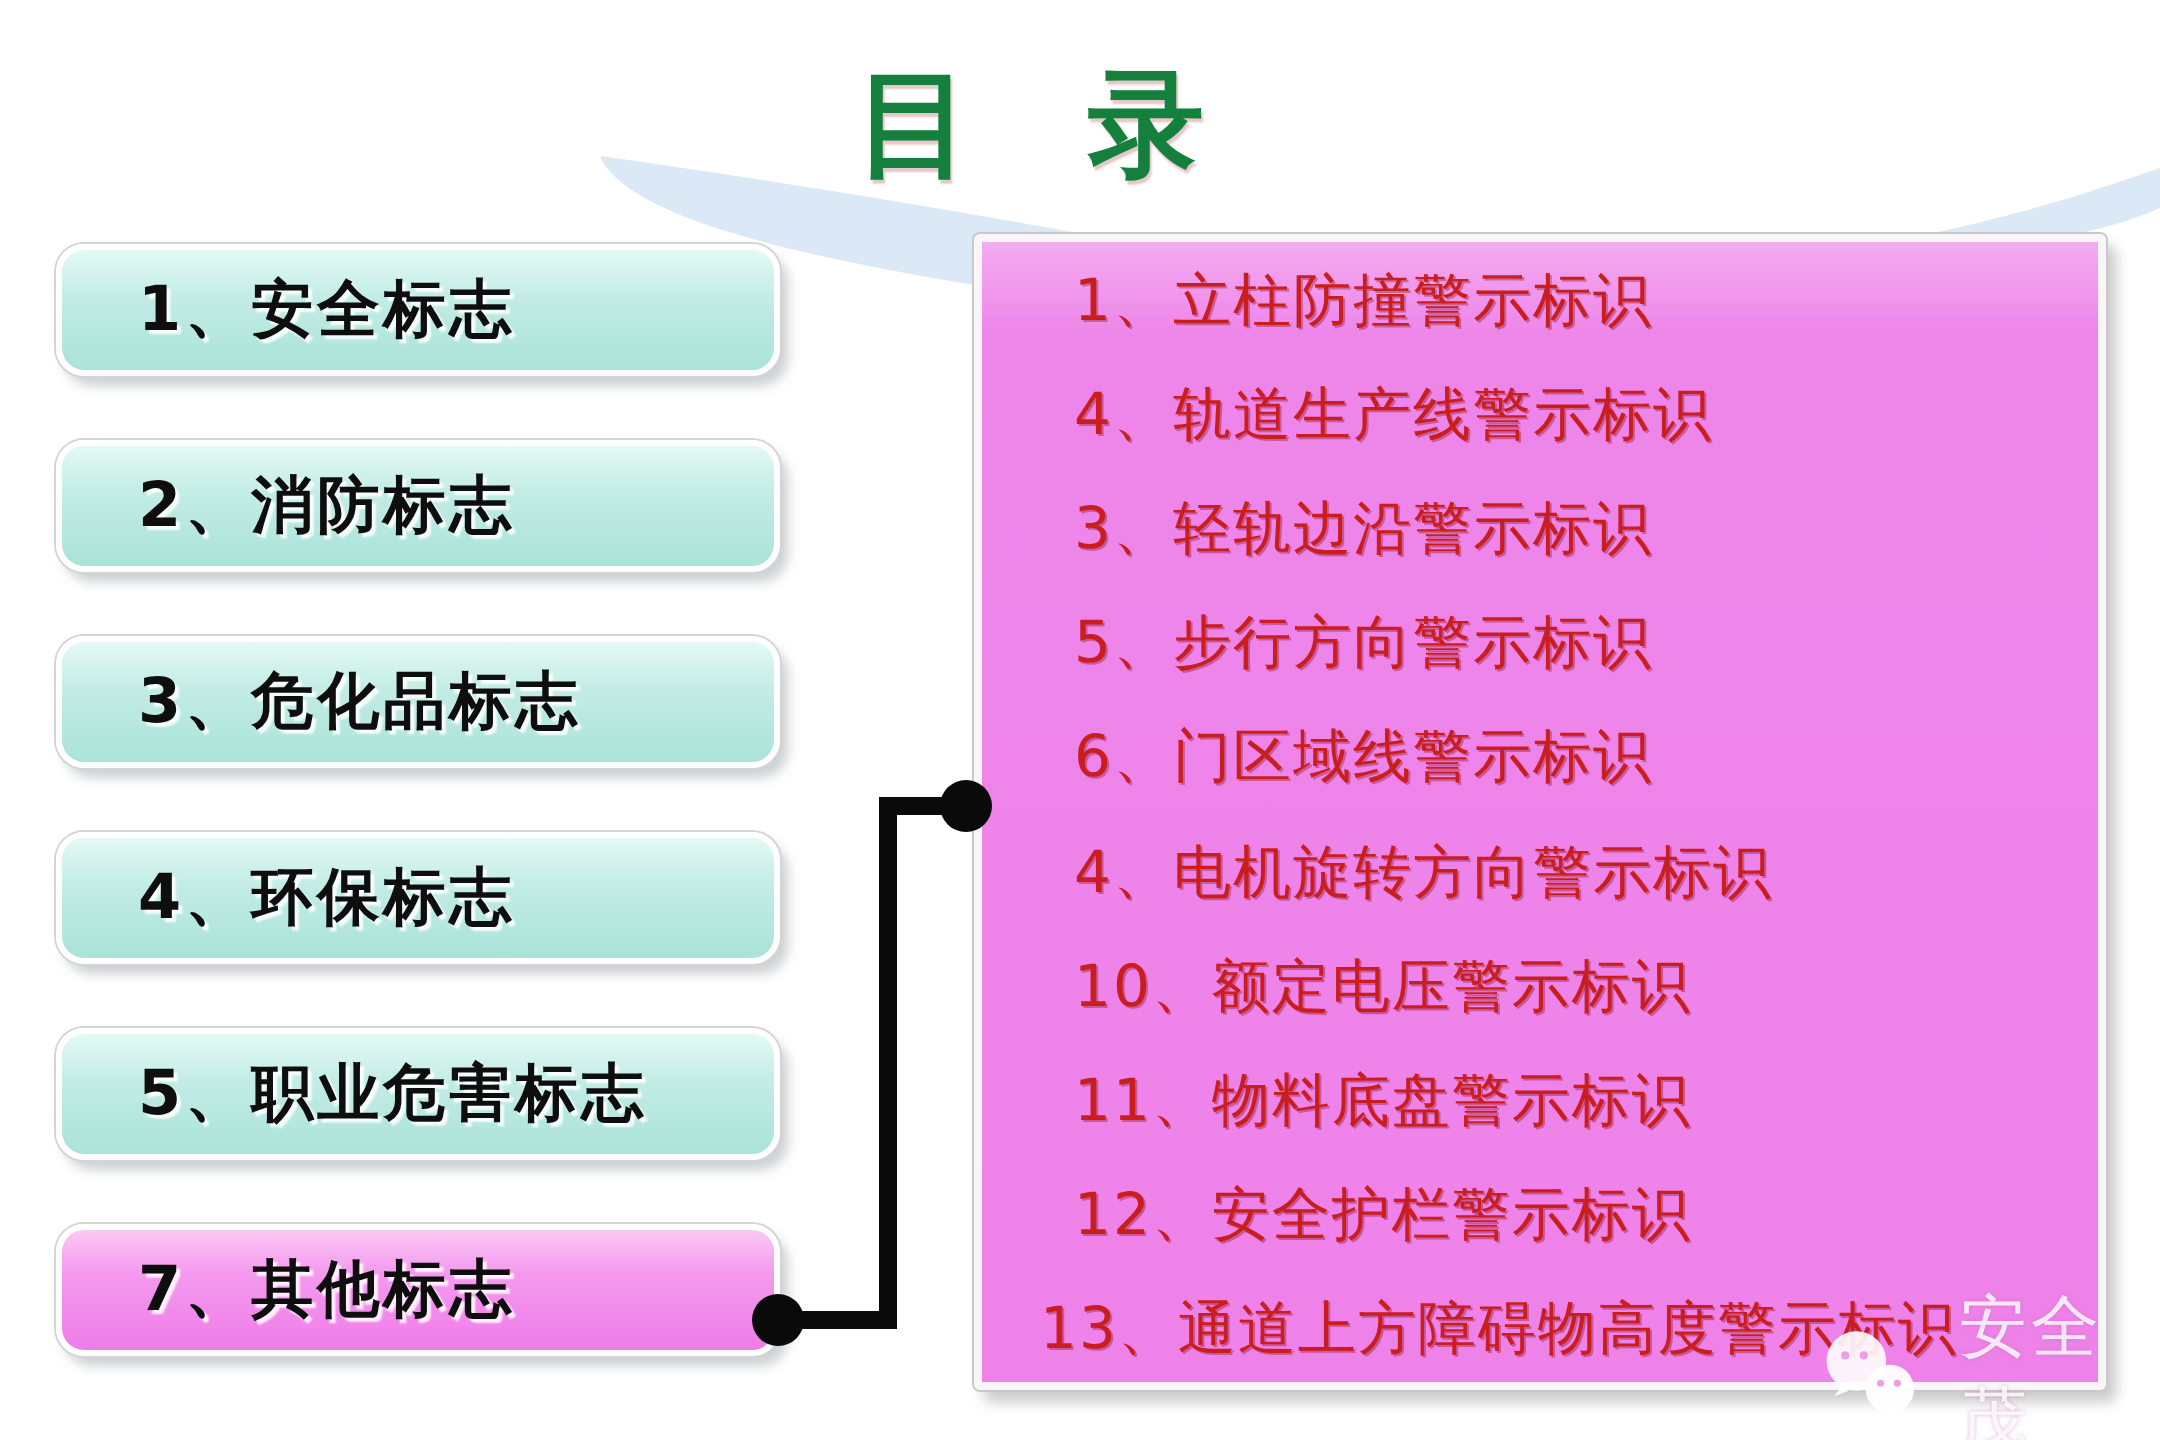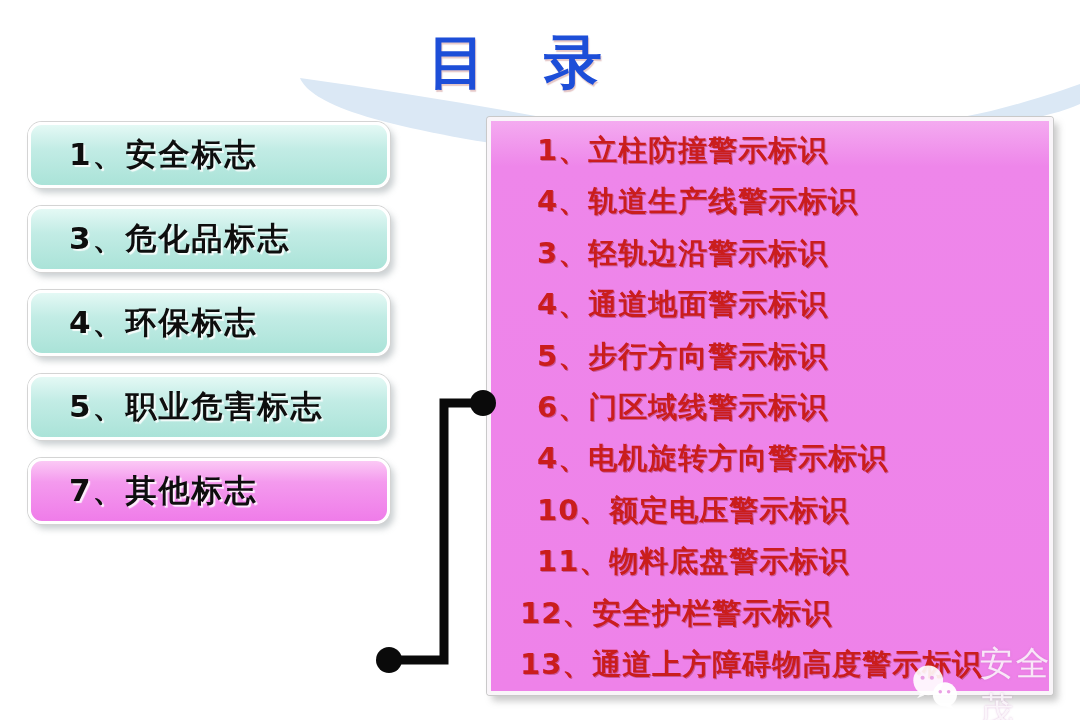--- a/index.html
+++ b/index.html
@@ -5,27 +5,27 @@
   html,body{margin:0;padding:0;background:#ffffff;}
   .slide{
     position:relative;width:1080px;height:720px;background:#ffffff;
     overflow:hidden;font-family:"DejaVu Sans",sans-serif;
   }
   
   .swoosh-svg{position:absolute;left:0;top:0;z-index:0;pointer-events:none;}
   
   .title{
     position:absolute;top:24px;left:0;width:1030px;text-align:center;z-index:1;
-    font-size:58px;font-weight:bold;color:#1d4ed8;
+    font-size:58px;font-weight:bold;color:#15803d;
     text-shadow:1px 2px 1px rgba(150,30,30,.25);
   }
   
   .menu{
     position:absolute;left:28px;top:122px;width:362px;z-index:2;
-    display:flex;flex-direction:column;gap:18px;
+    display:flex;flex-direction:column;gap:32px;
   }
   .menu-btn{
     height:66px;box-sizing:border-box;border:3px solid #ffffff;border-radius:14px;
     background:linear-gradient(180deg,#e4f9f5 0%,#c2ece5 40%,#aae3d8 100%);
     box-shadow:0 0 0 1px #d4d4d4, 4px 5px 6px rgba(140,150,155,.45);
     display:flex;align-items:center;padding-left:38px;
   }
   .menu-btn.pink{
     background:linear-gradient(180deg,#fbc9f5 0%,#f49aee 35%,#ef7ce9 100%);
   }
@@ -38,21 +38,21 @@
   
   .panel{
     position:absolute;left:487px;top:117px;width:566px;height:578px;z-index:2;
     box-sizing:border-box;border:4px solid #f9f5f9;border-radius:3px;
     background:linear-gradient(180deg,#f4abf0 0%,#ee86ea 8%,#ee82e9 100%);
     box-shadow:0 0 0 1px #c9c9c9, 5px 6px 7px rgba(120,120,120,.4);
     display:flex;flex-direction:column;justify-content:space-between;
     padding:14px 6px 10px 14px;
   }
   .panel-item{
-    font-size:29px;font-weight:bold;color:#ca1d1d;letter-spacing:1px;
+    font-size:29px;font-weight:normal;color:#ca1d1d;letter-spacing:1px;
     text-shadow:1px 1px 0 rgba(130,10,10,.35);
     padding-left:32px;white-space:nowrap;line-height:1.1;
   }
   .panel-item:nth-child(n+10){padding-left:15px;}
   
   .watermark{
     position:absolute;left:904px;top:641px;z-index:4;
     display:flex;align-items:center;gap:16px;
   }
   .watermark-text{
@@ -70,38 +70,40 @@
     <path d="M1080,84 C1012,108 962,119 924,123 C992,128 1046,119 1080,104 Z" fill="#dbe8f5"></path>
   </svg>
 
   <div class="title">目　录</div>
 
   <div class="menu">
     <div class="menu-btn">
       <span class="menu-label">1、安全标志</span>
     </div>
     <div class="menu-btn">
+      <span class="menu-label">2、消防标志</span>
+    </div>
+    <div class="menu-btn">
       <span class="menu-label">3、危化品标志</span>
     </div>
     <div class="menu-btn">
       <span class="menu-label">4、环保标志</span>
     </div>
     <div class="menu-btn">
       <span class="menu-label">5、职业危害标志</span>
     </div>
     <div class="menu-btn pink">
       <span class="menu-label">7、其他标志</span>
     </div>
   </div>
 
   <div class="panel">
     <div class="panel-item">1、立柱防撞警示标识</div>
     <div class="panel-item">4、轨道生产线警示标识</div>
     <div class="panel-item">3、轻轨边沿警示标识</div>
-    <div class="panel-item">4、通道地面警示标识</div>
     <div class="panel-item">5、步行方向警示标识</div>
     <div class="panel-item">6、门区域线警示标识</div>
     <div class="panel-item">4、电机旋转方向警示标识</div>
     <div class="panel-item">10、额定电压警示标识</div>
     <div class="panel-item">11、物料底盘警示标识</div>
     <div class="panel-item">12、安全护栏警示标识</div>
     <div class="panel-item">13、通道上方障碍物高度警示标识</div>
   </div>
 
   <svg class="connector" width="1080" height="720" viewBox="0 0 1080 720">

